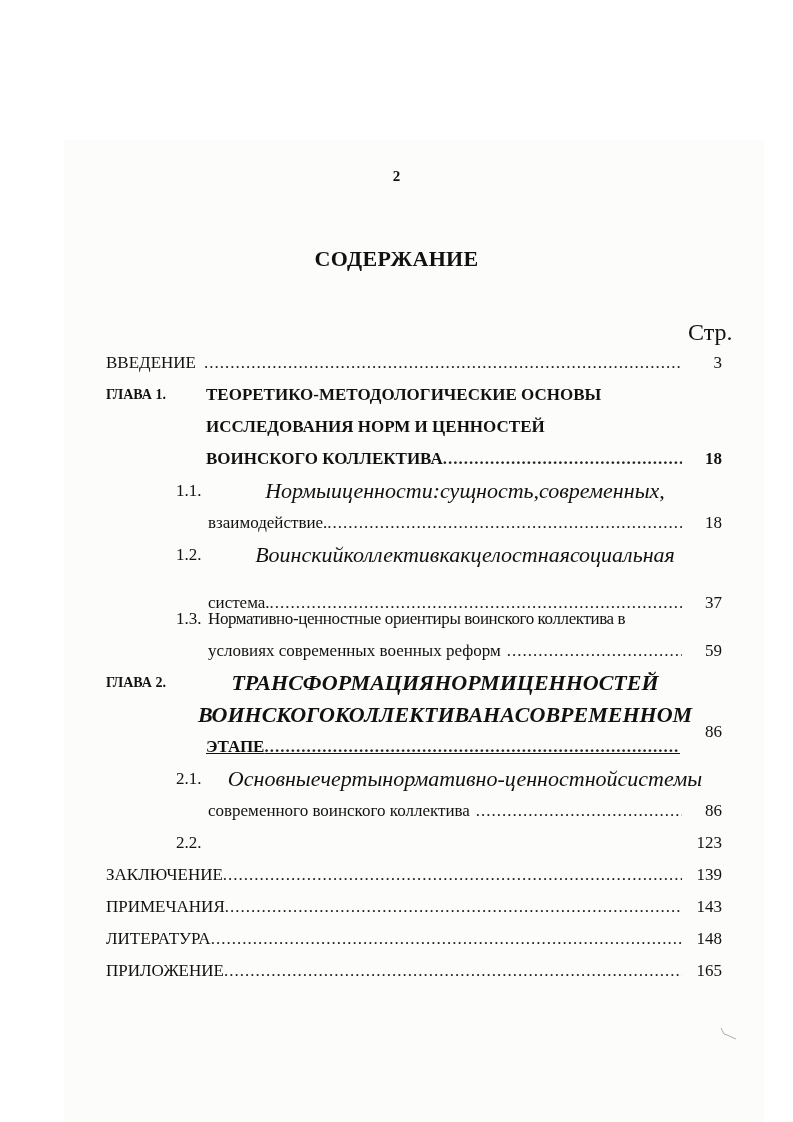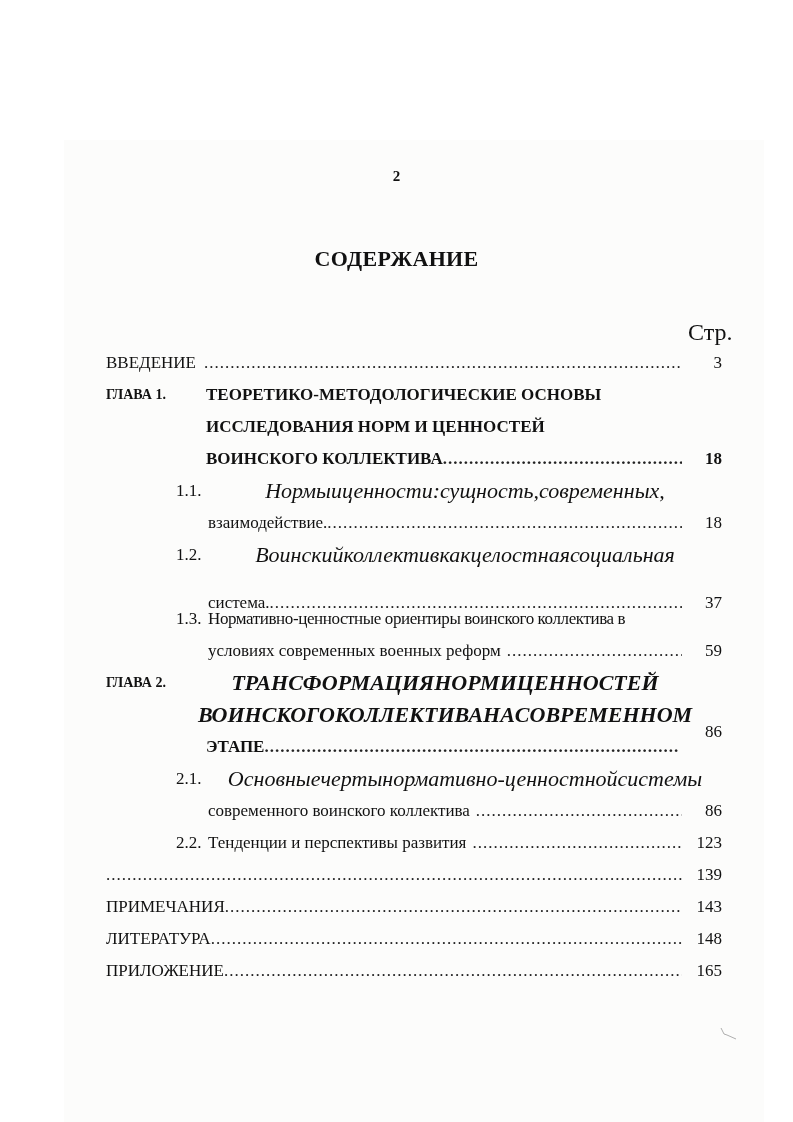--- a/index.html
+++ b/index.html
@@ -208,21 +208,21 @@
       <span>И</span>
       <span>ЦЕННОСТЕЙ</span>
     </div>
     <div class="justify-line bold" style="top:699px; left:100px; width:478px;">
       <span>ВОИНСКОГО</span>
       <span>КОЛЛЕКТИВА</span>
       <span>НА</span>
       <span>СОВРЕМЕННОМ</span>
     </div>
     <div class="row bold" style="top:731px; left:100px; width:478px;">
-      <div class="label-line" style="right:4px;">
+      <div class="label-line" style="right:4px;text-decoration:underline;">
         <span>ЭТАПЕ</span>
         <span class="dots"></span>
       </div>
     </div>
     <span class="pg" style="position:absolute; top:716px; right:0; width:40px; text-align:right; font-size:17px; line-height:32px;">86</span>
   </div>
 
   <div>
     <div class="row" style="top:763px; left:70px; width:546px;">
       <span style="position:absolute;left:0;">2.1.</span>
@@ -237,29 +237,26 @@
       <div class="label-line">
         <span style="margin-right:6px;">современного воинского коллектива</span>
         <span class="dots"></span>
       </div>
       <span class="pg">86</span>
     </div>
   </div>
 
   <div class="row" style="top:827px; left:70px; width:546px;">
     <span style="position:absolute;left:0;">2.2.</span>
-    <div class="label-line" style="left:32px;">
-      <span style="margin-right:6px;">Тенденции и перспективы развития</span>
-      <span class="dots"></span>
-    </div>
     <span class="pg">123</span>
   </div>
 
   <div class="row" style="top:859px;">
     <div class="label-line">
+      <span>ЗАКЛЮЧЕНИЕ</span>
       <span class="dots"></span>
     </div>
     <span class="pg">139</span>
   </div>
 
   <div class="row" style="top:891px;">
     <div class="label-line">
       <span>ПРИМЕЧАНИЯ</span>
       <span class="dots"></span>
     </div>

